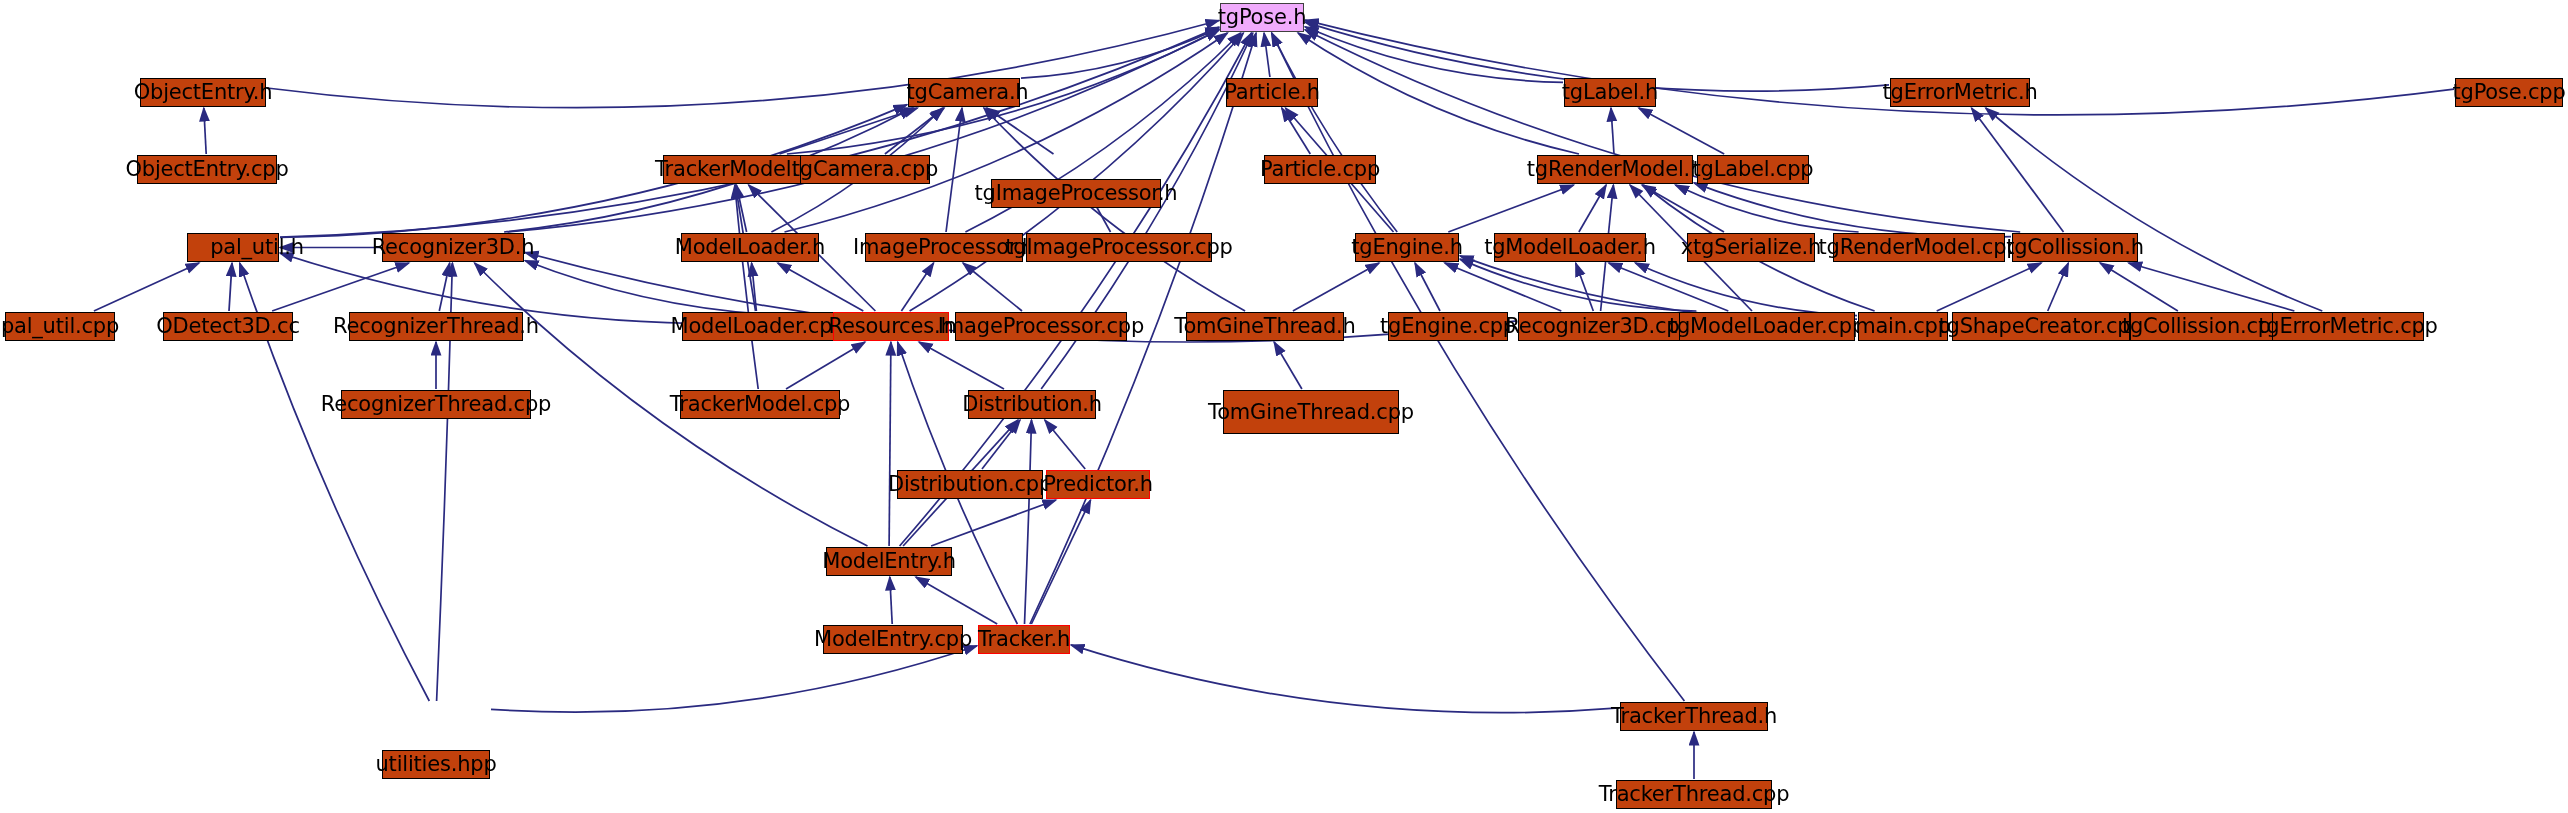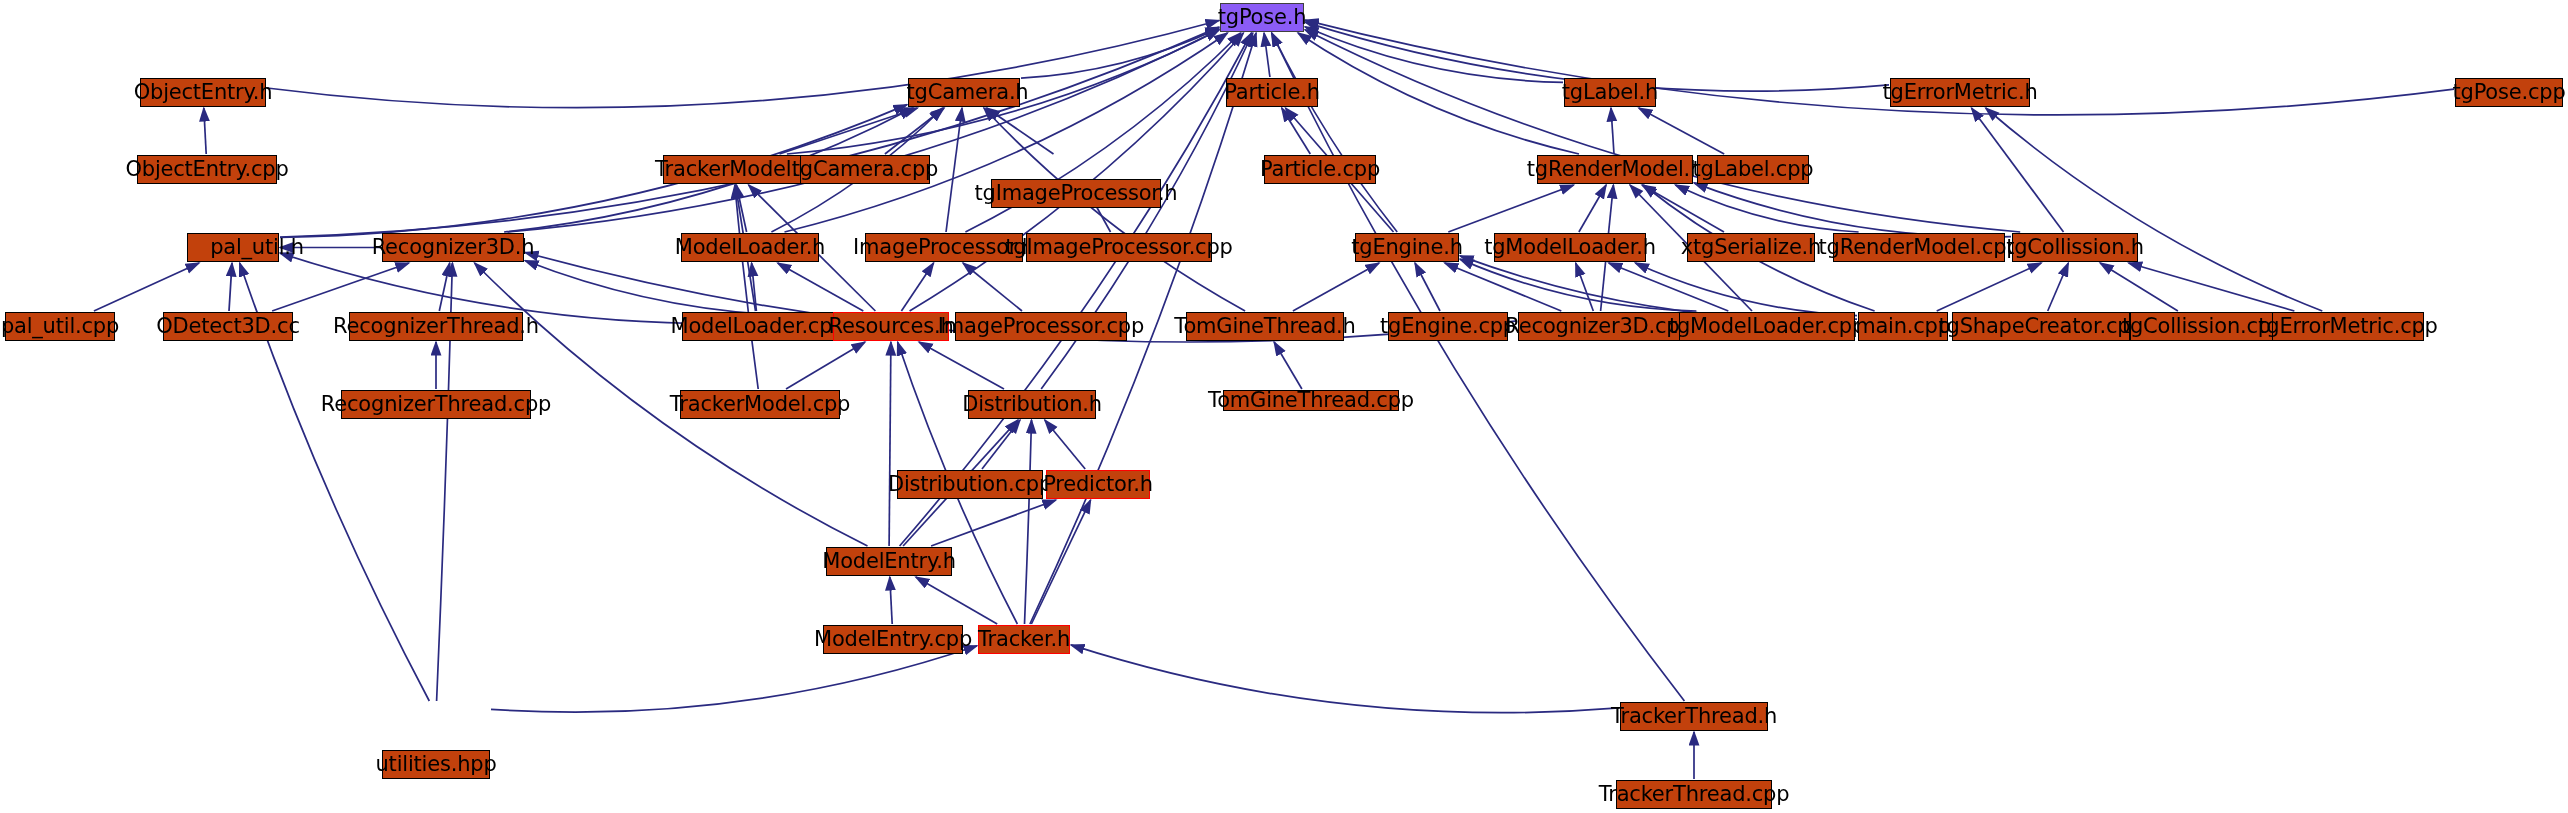--- a/index.html
+++ b/index.html
@@ -12,21 +12,21 @@
     border:1.6px solid #000000;
     background:#c2410c;
     color:#000000;
     display:flex;align-items:center;justify-content:center;
     font-size:21px;
     line-height:1;
     white-space:nowrap;
     letter-spacing:-0.2px;
     z-index:5;
   }
-  .node.root{background:#8b5cf6;border-color:#404040;}
+  .node.root{background:#f0abfc;border-color:#404040;}
   .node.hl{border-color:#ff0000;}
 </style>
 </head>
 <body>
 
 <div id="graph">
   <svg id="edges" viewBox="0 0 2568 813" preserveAspectRatio="none">
     <defs>
       <marker id="ah" markerWidth="9" markerHeight="9" refX="8" refY="3.2" orient="auto" markerUnits="strokeWidth">
         <path d="M0,0 L9,3.2 L0,6.4 z" fill="#2a2a80"></path>
@@ -161,21 +161,21 @@
       <div class="node" style="left: 1388px; top: 312px; width: 120px; height: 29px;">tgEngine.cpp</div>
       <div class="node" style="left: 1518px; top: 312px; width: 162px; height: 29px;">Recognizer3D.cpp</div>
       <div class="node" style="left: 1679px; top: 312px; width: 176px; height: 29px;">tgModelLoader.cpp</div>
       <div class="node" style="left: 1858px; top: 312px; width: 90px; height: 29px;">main.cpp</div>
       <div class="node" style="left: 1952px; top: 312px; width: 178px; height: 29px;">tgShapeCreator.cpp</div>
       <div class="node" style="left: 2130px; top: 312px; width: 146px; height: 29px;">tgCollission.cpp</div>
       <div class="node" style="left: 2272px; top: 312px; width: 152px; height: 29px;">tgErrorMetric.cpp</div>
       <div class="node" style="left: 341px; top: 390px; width: 190px; height: 29px;">RecognizerThread.cpp</div>
       <div class="node" style="left: 680px; top: 390px; width: 160px; height: 29px;">TrackerModel.cpp</div>
       <div class="node" style="left: 968px; top: 390px; width: 128px; height: 29px;">Distribution.h</div>
-      <div class="node" style="left: 1223px; top: 390px; width: 176px; height: 21px;">TomGineThread.cpp</div>
+      <div class="node" style="left: 1223px; top: 390px; width: 176px; height: 44px;">TomGineThread.cpp</div>
       <div class="node" style="left: 897px; top: 470px; width: 146px; height: 29px;">Distribution.cpp</div>
       <div class="node hl" style="left: 1046px; top: 470px; width: 104px; height: 29px;">Predictor.h</div>
       <div class="node" style="left: 826px; top: 547px; width: 126px; height: 29px;">ModelEntry.h</div>
       <div class="node" style="left: 823px; top: 625px; width: 140px; height: 29px;">ModelEntry.cpp</div>
       <div class="node hl" style="left: 978px; top: 625px; width: 92px; height: 29px;">Tracker.h</div>
       <div class="node" style="left: 382px; top: 702px; width: 108px; height: 29px; margin-top: 48px;">utilities.hpp</div>
       <div class="node" style="left: 1620px; top: 702px; width: 148px; height: 29px;">TrackerThread.h</div>
       <div class="node" style="left: 1616px; top: 780px; width: 156px; height: 29px;">TrackerThread.cpp</div>
     </div>
 </div>

